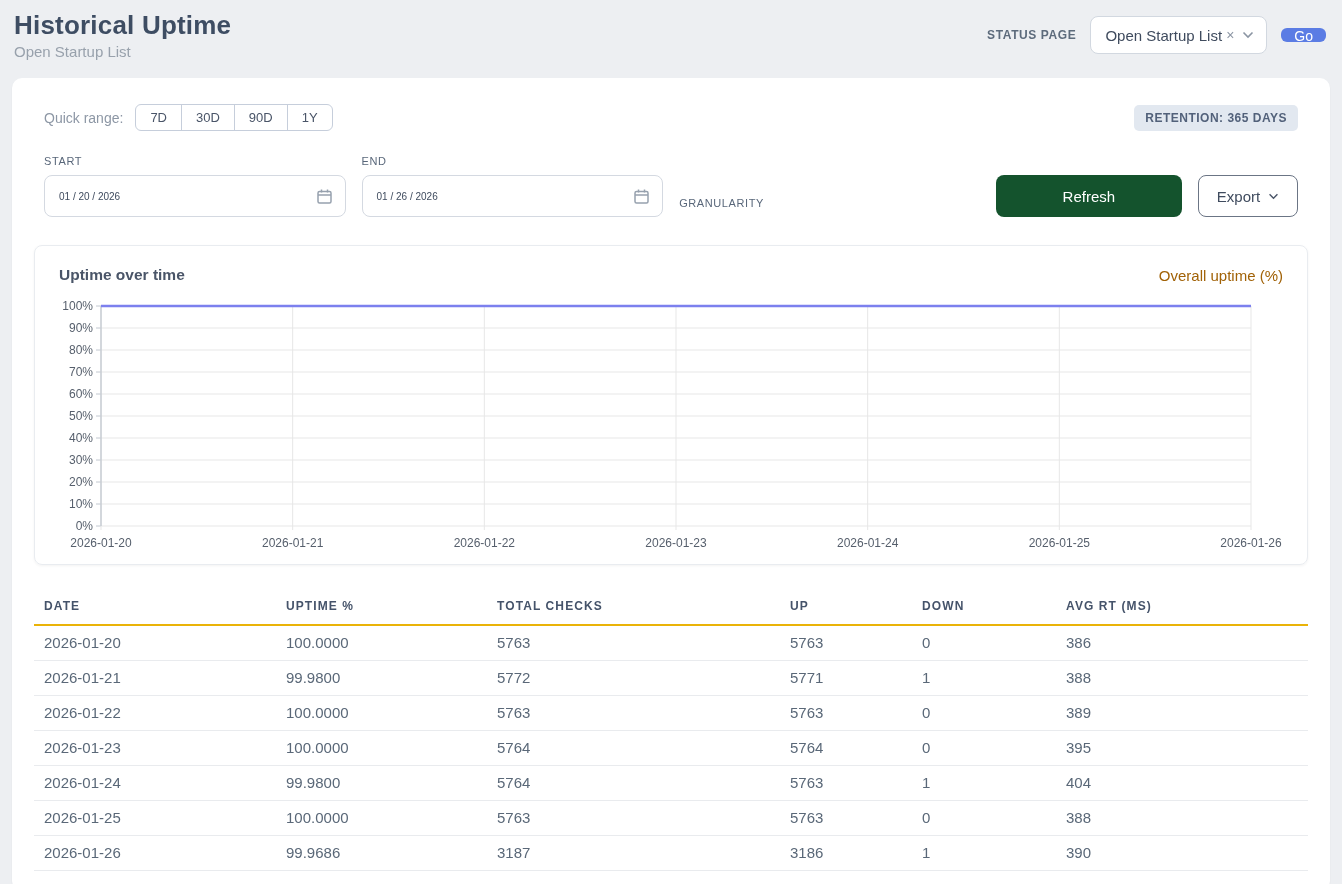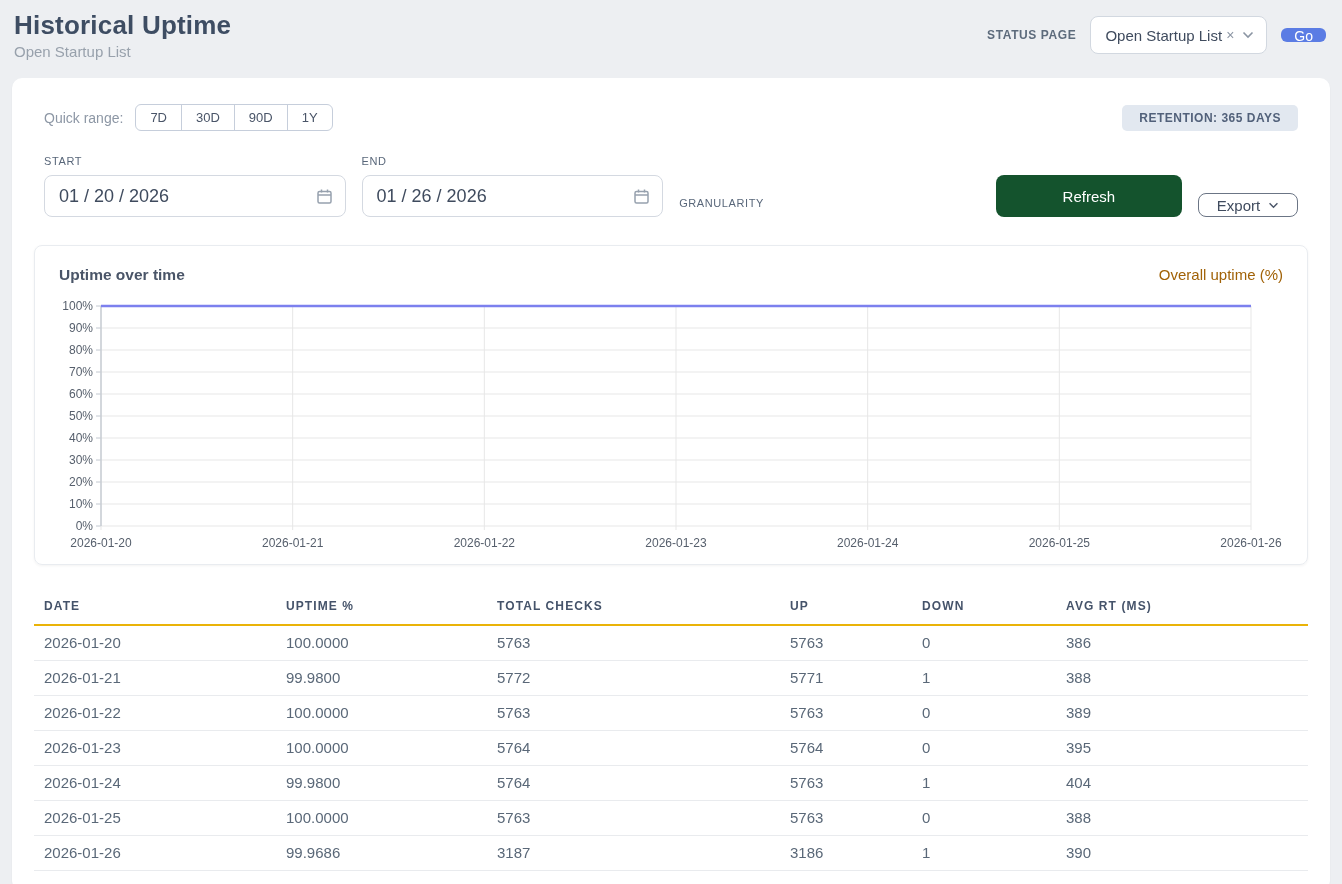--- a/index.html
+++ b/index.html
@@ -28,40 +28,40 @@
     box-shadow:0 1px 2px rgba(16,24,40,.05); padding:24px 22px 20px; }
   
   .row-top { display:flex; justify-content:space-between; align-items:center; margin:2px 10px 24px; }
   .quick-wrap { display:flex; align-items:center; gap:12px; }
   .quick-label { font-size:14px; color:#8d97a5; }
   .segmented { display:flex; border:1px solid #c6cedb; border-radius:6px; overflow:hidden; background:#fff; }
   .segmented button { border:none; border-left:1px solid #c6cedb; background:transparent; padding:5px 14px;
     font-size:13px; color:#4a5568; font-family:inherit; cursor:pointer; }
   .segmented button:first-child { border-left:none; }
   .retention-badge { background:#e2e8f0; color:#52617a; font-size:12px; font-weight:700;
-    letter-spacing:.5px; padding:6px 17px; border-radius:5px; }
+    letter-spacing:.5px; padding:6px 11px; border-radius:5px; }
   
   .row-filters { display:flex; gap:16px; align-items:flex-end; margin:0 10px 28px; }
   .field { display:flex; flex-direction:column; }
   .field-label { font-size:11px; color:#59677a; letter-spacing:.6px; margin-bottom:8px; }
   .control { height:42px; border:1px solid #d4d9e1; border-radius:8px; background:#fff;
     display:flex; align-items:center; justify-content:space-between; padding:0 12px 0 14px;
-    font-size:18px; color:#3f4b5e; cursor:pointer; }
+    font-size:10px; color:#3f4b5e; cursor:pointer; }
   .w-date { width:308px; }
   .w-gran { width:307px; }
   .btn-refresh { width:190px; height:42px; background:#14532d; border:none; border-radius:8px;
     color:#fff; font-size:15px; font-family:inherit; cursor:pointer; }
-  .btn-export { flex:1; min-width:100px; height:24px; background:#fff; border:1px solid #6b7585;
+  .btn-export { flex:1; min-width:100px; height:42px; background:#fff; border:1px solid #6b7585;
     border-radius:8px; font-size:15px; color:#3f4b5e; font-family:inherit; cursor:pointer;
     display:flex; align-items:center; justify-content:center; gap:8px; }
   .cal-icon { flex:0 0 auto; }
   
   .chart-card { border:1px solid #e9ecf0; border-radius:8px; box-shadow:0 1px 3px rgba(0,0,0,.05);
     padding:20px 24px 12px; margin-bottom:26px; }
-  .chart-head { display:flex; justify-content:space-between; margin-bottom:14px; }
+  .chart-head { display:flex; justify-content:space-between; align-items:center; margin-bottom:14px; }
   .chart-title { font-size:15.5px; font-weight:700; color:#4a5568; }
   .chart-legend { font-size:15px; color:#a16207; }
   .chart-svg text { font-family:"Liberation Sans", sans-serif; font-size:12px; fill:#565f6c; }
   
   .uptime-table { width:100%; border-collapse:collapse; margin-top:2px; }
   .uptime-table th { text-align:left; font-size:12px; font-weight:700; letter-spacing:1.1px;
     color:#45536a; padding:8px 10px 11px; border-bottom:2px solid #eab308; }
   .uptime-table td { font-size:15px; color:#5a6878; padding:8px 10px 9px; border-bottom:1px solid #e9ebee; }
 </style>
 </head>

